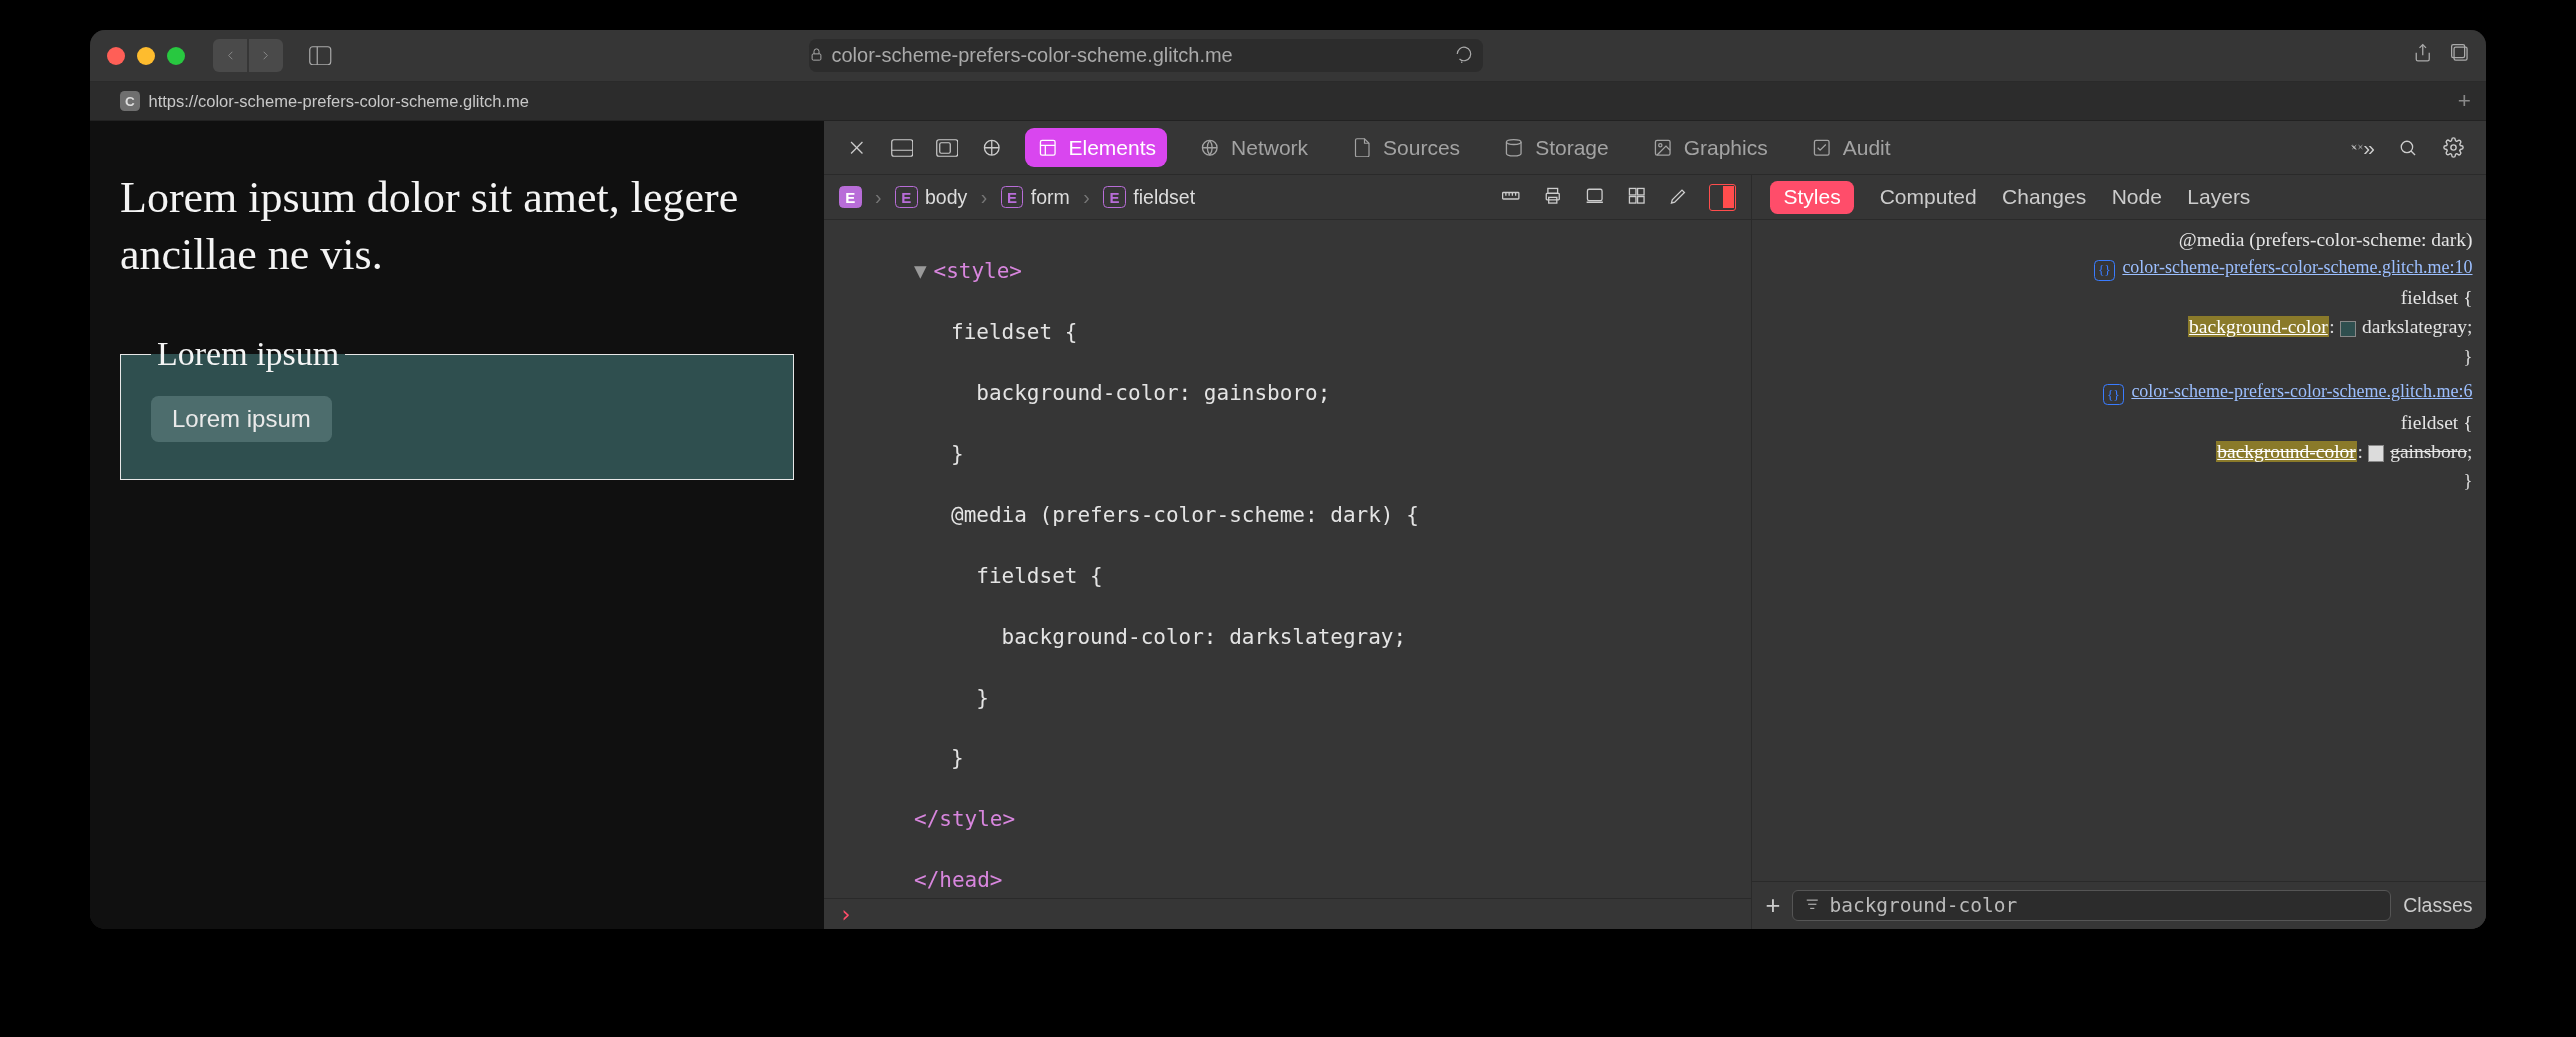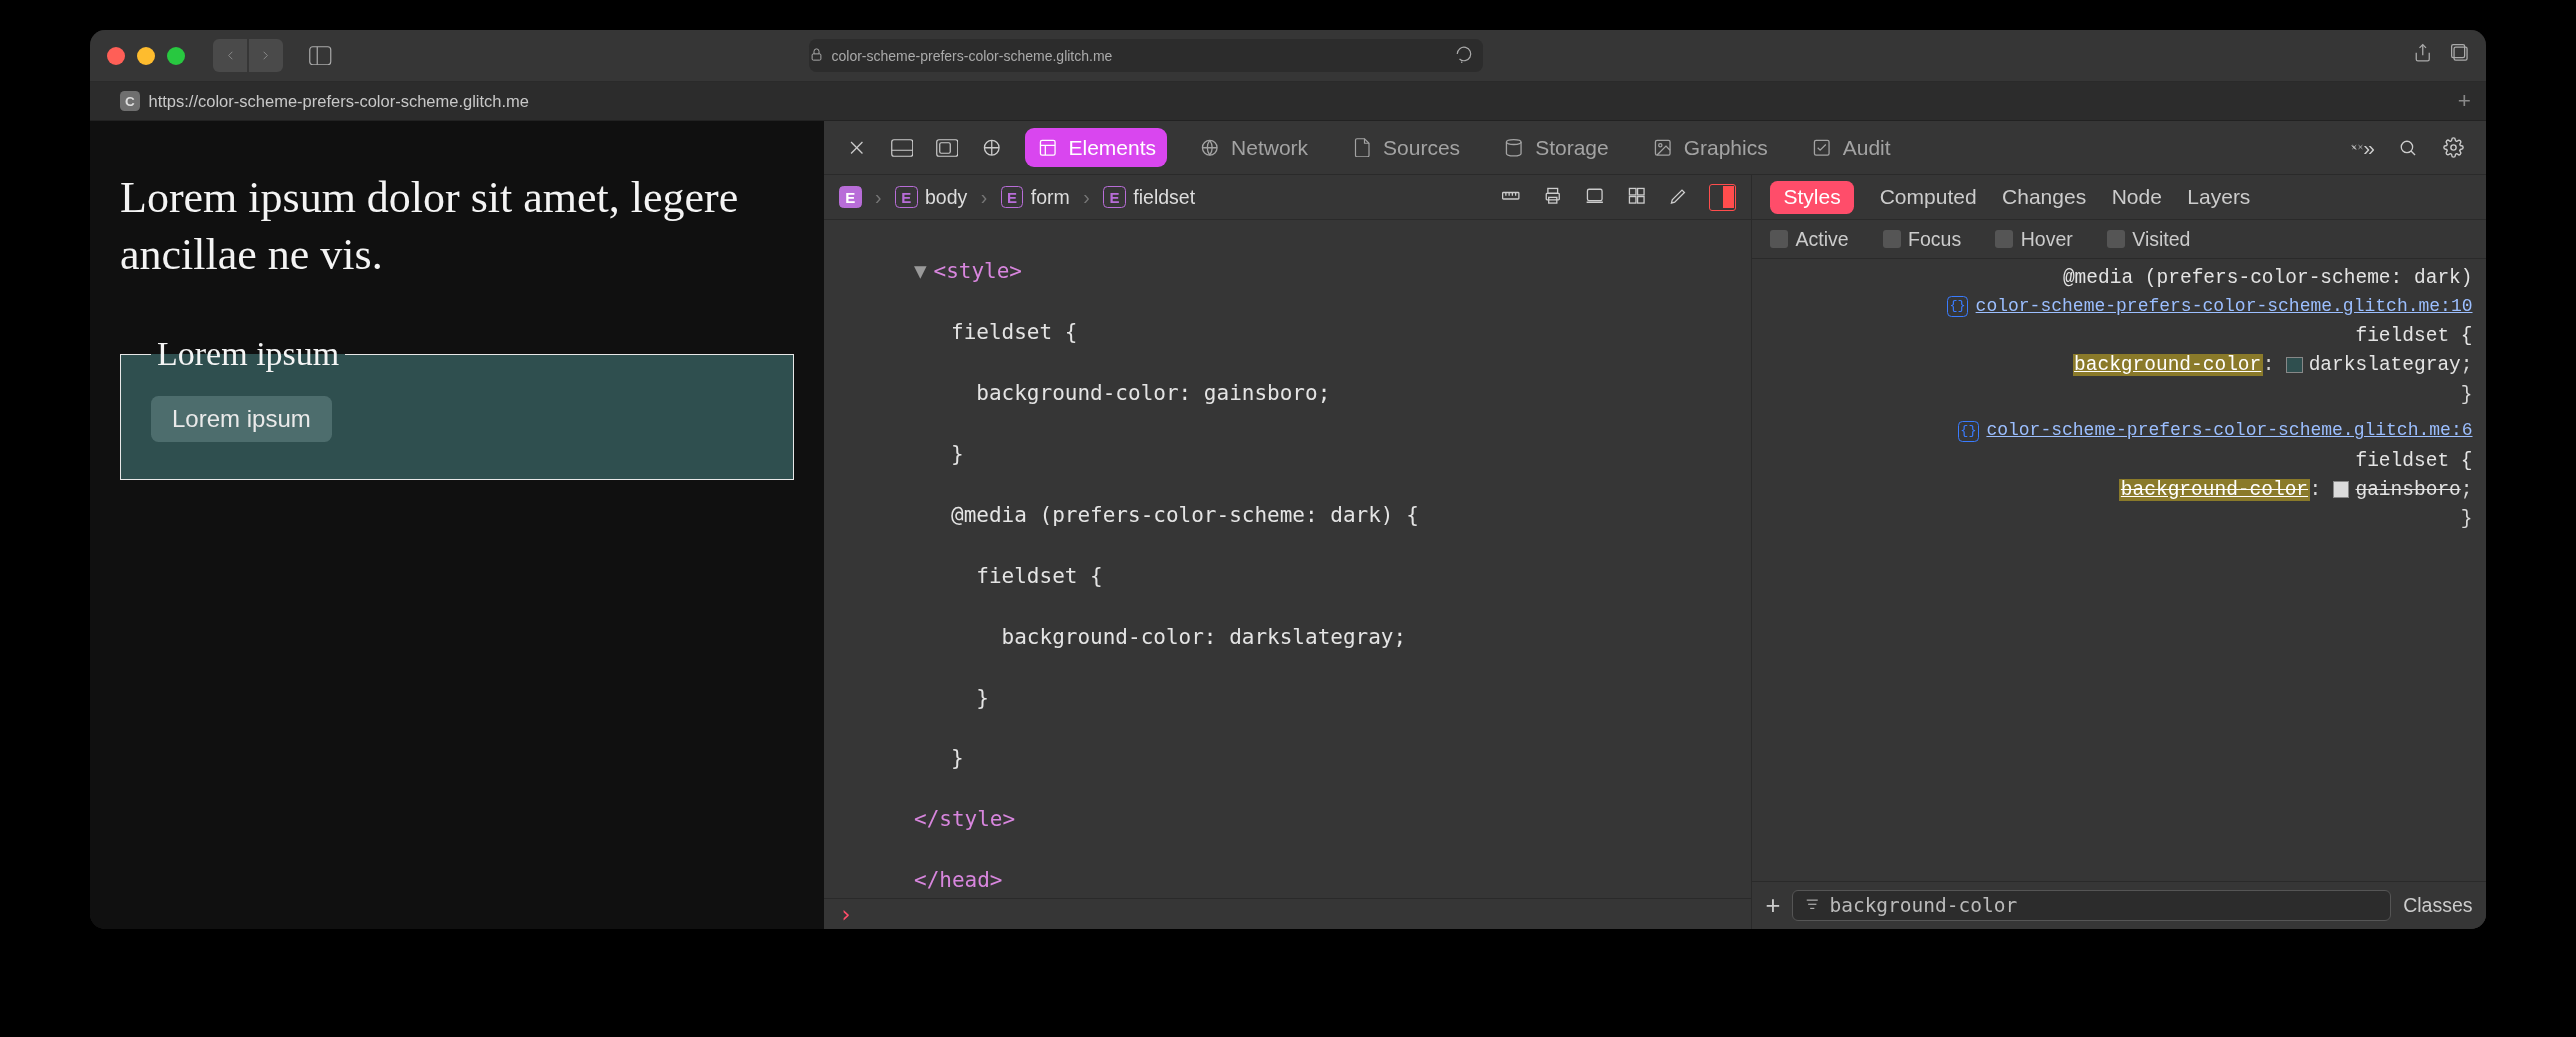--- a/index.html
+++ b/index.html
@@ -53,21 +53,21 @@
     flex: 0 0 674px;
     margin: 0 auto;
     height: 33px;
     background: #2c2c2c;
     border-radius: 7.5px;
     display: flex;
     align-items: center;
     justify-content: flex-end;
     gap: 7.5px;
     color: #aaa;
-    font-size: 14px;
+    font-size: 20px;
   }
   .reload-ico { color:#aaa; font-size:21px;}
   .tb-right { display:flex; gap:18px; align-items:center; margin-left:auto;}
   .tb-ico { color:#aaa; font-size:19.5px; }
 
   
   .tabstrip {
     height: 39px;
     background: #2c2c2c;
     display: flex;
@@ -228,21 +228,21 @@
     background:#ff4d6a;color:#fff;padding:4.5px 13.5px;border-radius:7.5px;
   }
   .pseudo-row {
     height:39px;display:flex;align-items:center;gap:34px;padding:0 18px;
     font-size:19.5px;color:#ccc;border-bottom:0.7px solid #2a2a2a;
   }
   .pseudo-row .pchk { display:flex; align-items:center; gap:7.5px;}
   .pseudo-row .box { width:18px;height:18px;background:#555;border-radius:3px;}
 
   .rules {
-    flex:1;overflow:auto;font-family:Liberation Mono, monospace;font-size:19.5px;
+    flex:1;overflow:auto;font-family:Liberation Serif, serif;font-size:19.5px;
     padding: 4.5px 13.5px 13.5px 13.5px; line-height:1.5;
   }
   .rules .media { color:#e4e4e4;}
   .rules .rule { margin-bottom: 7.5px;}
   .rules .src { float:right; color:#9cbfff; text-decoration:underline; font-size:18px;}
   .rules .curly-ico {
     display:inline-flex;width:21px;height:21px;border:1.5px solid #3a7cff;border-radius:4.5px;
     align-items:center;justify-content:center;color:#3a7cff;font-size:13.5px;margin-right:7.5px;vertical-align:middle;
   }
   .rules .sel { color:#e4e4e4;}
@@ -543,38 +543,20 @@
         </div>
 
         <div class="styles-panel">
           <div class="styles-tabs">
             <span class="stab active">Styles</span>
             <span>Computed</span>
             <span>Changes</span>
             <span>Node</span>
             <span>Layers</span>
           </div>
-          <div class="pseudo-row">
-            <span class="pchk">
-                <span class="box"></span>
-                <span>Active</span>
-              </span>
-            <span class="pchk">
-                <span class="box"></span>
-                <span>Focus</span>
-              </span>
-            <span class="pchk">
-                <span class="box"></span>
-                <span>Hover</span>
-              </span>
-            <span class="pchk">
-                <span class="box"></span>
-                <span>Visited</span>
-              </span>
-          </div>
 
           <div class="rules">
             <div class="rule">
               <div class="media">@media (prefers-color-scheme: dark)</div>
               <div><span class="curly-ico">{}</span><span class="src">color-scheme-prefers-color-scheme.glitch.me:10</span></div>
               <div><span class="sel">fieldset</span><span class="sel"> {</span></div>
               <div style="padding-left:30px"><span class="prop">background-color</span><span>: </span><span class="swatch" style="background:#2f4f4f"></span><span class="val">darkslategray</span><span>;</span></div>
               <div>}</div>
             </div>
             <div class="rule">

